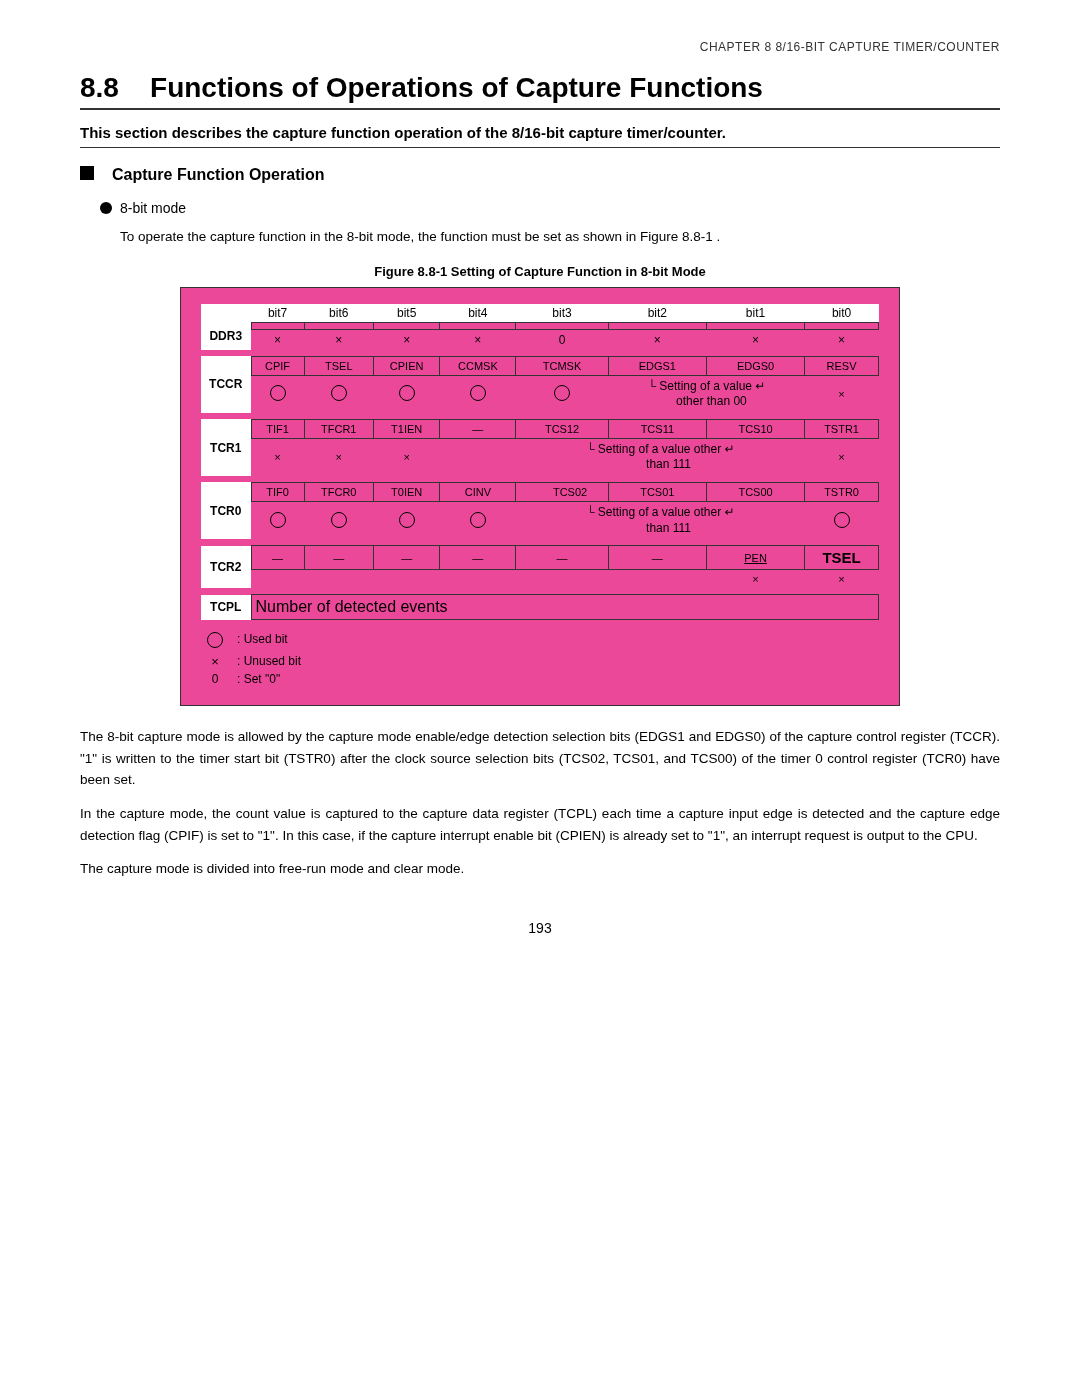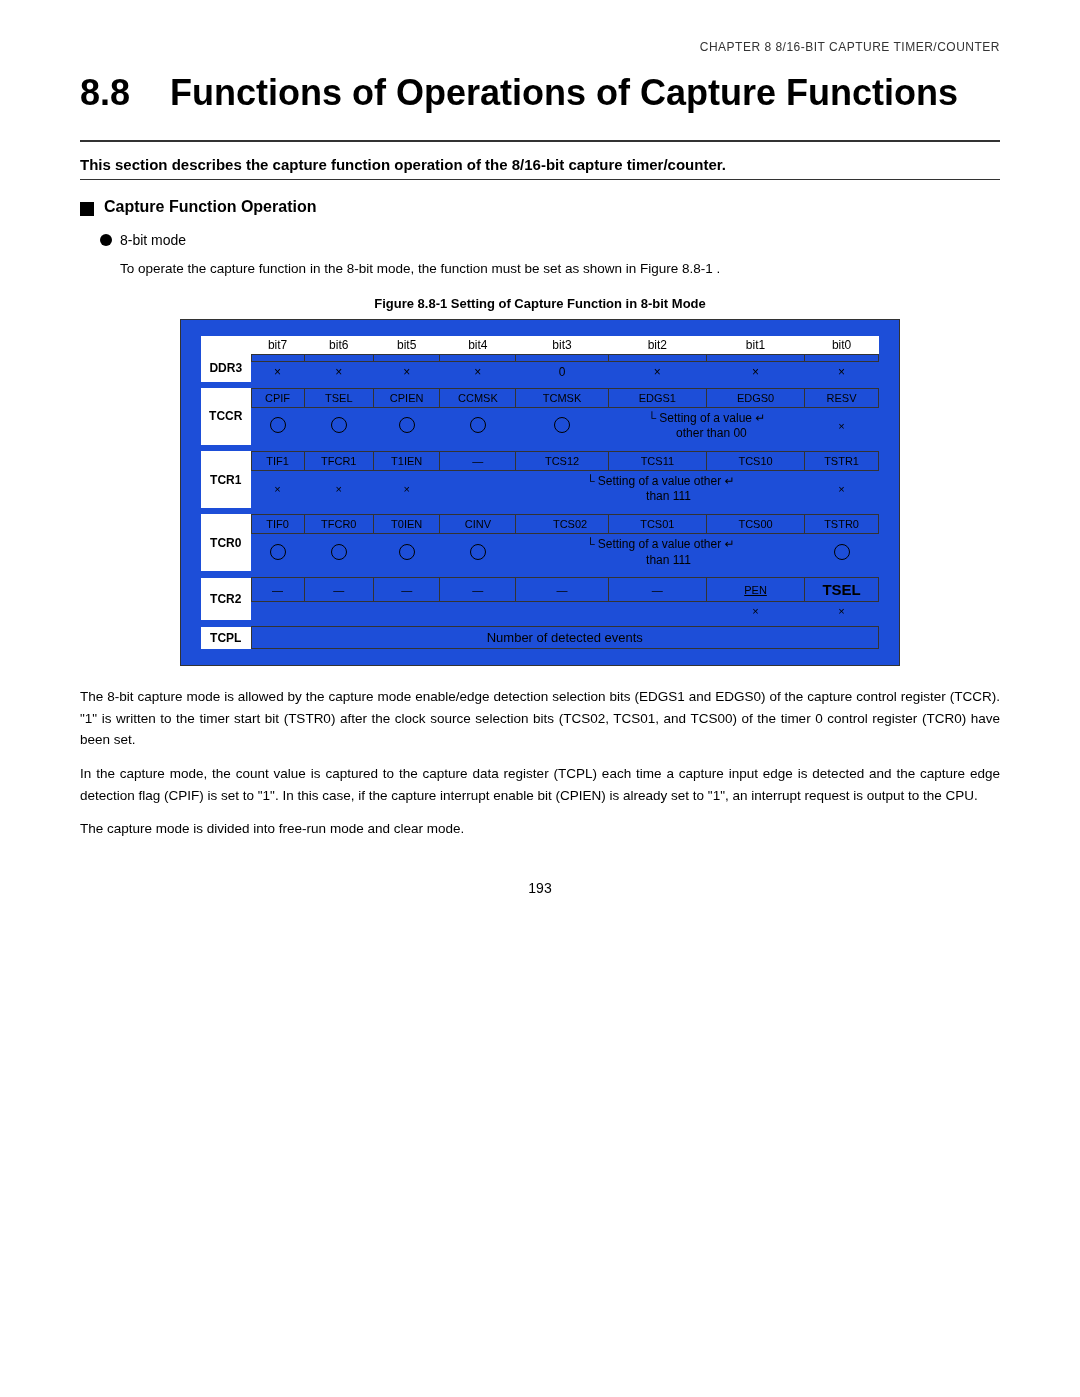--- a/index.html
+++ b/index.html
@@ -13,45 +13,45 @@
       padding: 40px 80px 60px 80px;
     }
     .chapter-header {
       text-align: right;
       font-size: 12px;
       color: #333;
       margin-bottom: 18px;
       letter-spacing: 0.5px;
     }
     h1.section-title {
-      font-size: 36px;
-      font-weight: bold;
-      margin-bottom: 26px;
+      font-size: 28px;
+      font-weight: bold;
+      margin-bottom: 4px;
     }
     .hr-thick {
       border: none;
       border-top: 2px solid #333;
       margin-bottom: 14px;
     }
     .hr-thin {
       border: none;
       border-top: 1px solid #333;
       margin-bottom: 18px;
     }
     .section-intro {
       font-size: 15px;
       font-weight: bold;
       margin-bottom: 6px;
     }
     .section-heading {
       font-size: 16px;
       font-weight: bold;
       display: flex;
-      align-items: flex-end;
-      gap: 10px;
+      align-items: flex-start;
+      gap: 18px;
       margin-bottom: 16px;
     }
     .black-square {
       display: inline-block;
       width: 14px;
       height: 14px;
       background: #000;
       flex-shrink: 0;
     }
     .bullet-circle {
@@ -88,21 +88,21 @@
       margin-bottom: 16px;
       margin-left: 40px;
     }
     
     .figure-box {
       border: 1.5px solid #333;
       padding: 16px 20px 16px 20px;
       margin: 0 auto 20px auto;
       width: 100%;
       max-width: 720px;
-      background: #1d4ed8;
+      background: #ec4899;
     }
     
     .reg-table {
       width: 100%;
       border-collapse: collapse;
       font-size: 12px;
     }
     .reg-table th, .reg-table td {
       border: 1px solid #333;
       text-align: center;
@@ -335,25 +335,39 @@
         <td class="no-border" style="text-align:center;font-size:11px;">×</td>
         <td class="no-border" style="text-align:center;font-size:11px;">×</td>
       </tr>
 
       <tr>
           <td colspan="9" style="border:none;height:6px;"></td>
         </tr>
 
       <tr>
         <td class="reg-label">TCPL</td>
-        <td colspan="8" style="text-align:center;font-size:13px;">Number of detected events</td>
+        <td colspan="8" style="text-align:left;font-size:16px;">Number of detected events</td>
       </tr>
     </tbody>
   </table>
 
+  <div class="legend-area">
+    <div class="legend-row">
+      <span class="legend-sym"><span class="circled"></span></span>
+      <span>: Used bit</span>
+    </div>
+    <div class="legend-row">
+      <span class="legend-sym" style="font-size:13px;">×</span>
+      <span>: Unused bit</span>
+    </div>
+    <div class="legend-row">
+      <span class="legend-sym">0</span>
+      <span>: Set "0"</span>
+    </div>
+  </div>
 
 </div>
 
 <p class="para">
   <span>The 8-bit capture mode is allowed by the capture mode enable/edge detection selection bits (EDGS1 and EDGS0) of the capture control register (TCCR). "1" is written to the timer start bit (TSTR0) after the clock source selection bits (TCS02, TCS01, and TCS00) of the timer 0 control register (TCR0) have been set.</span>
 </p>
 <p class="para">
   <span>In the capture mode, the count value is captured to the capture data register (TCPL) each time a capture input edge is detected and the capture edge detection flag (CPIF) is set to "1". In this case, if the capture interrupt enable bit (CPIEN) is already set to "1", an interrupt request is output to the CPU.</span>
 </p>
 <p class="para">

